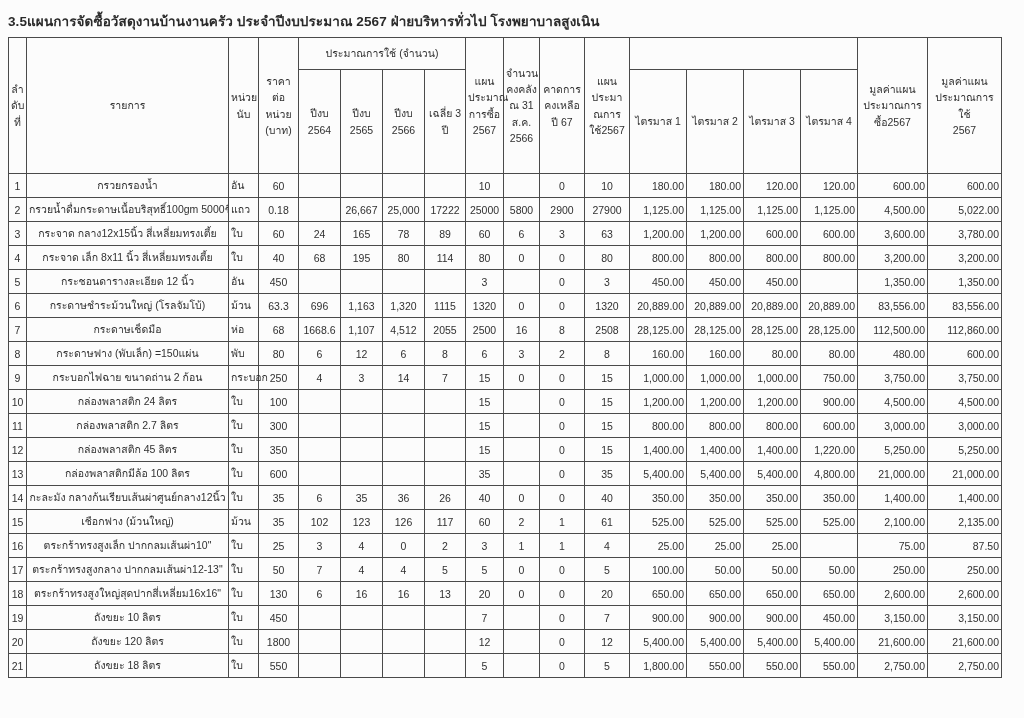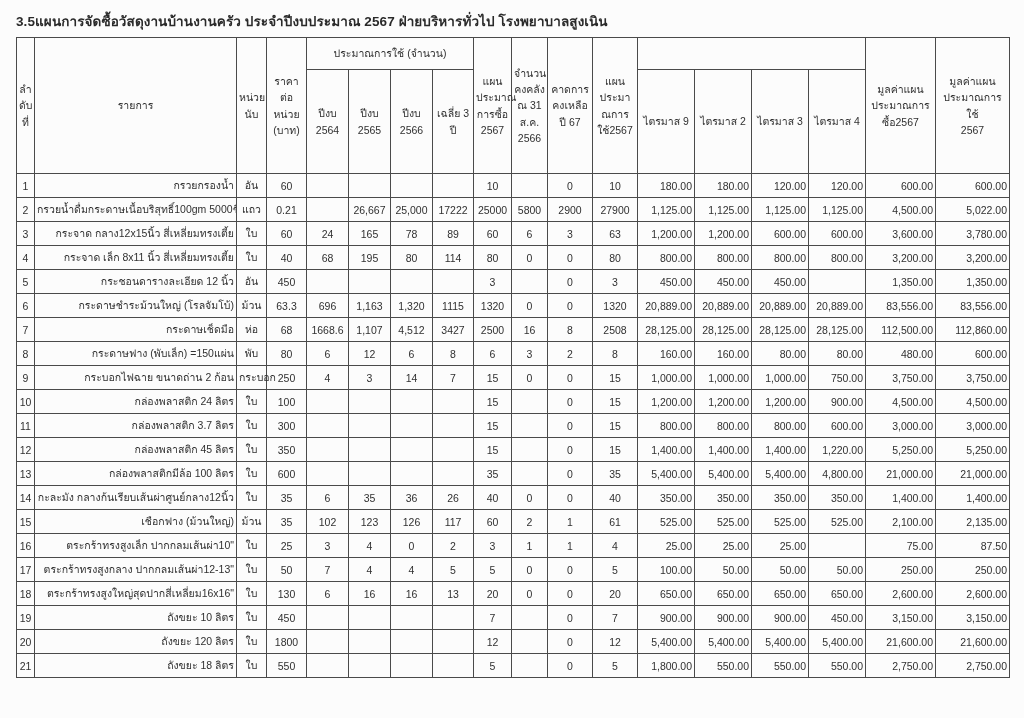--- a/index.html
+++ b/index.html
@@ -3,21 +3,21 @@
 <meta charset="utf-8">
 <style>
   html,body{margin:0;padding:0;}
   body{
     width:1024px;height:718px;
     background:#fcfcfc;
     font-family:"Liberation Sans","DejaVu Sans",sans-serif;
     color:#2e2e2e;
     overflow:hidden;
   }
-  .page{padding:8px 8px 0 16px;}
+  .page{padding:8px 8px 0 8px;}
   .doc-title{
     font-size:13.5px;
     font-weight:bold;
     color:#2a2a2a;
     margin:2px 0 5px 0;
     letter-spacing:0.1px;
   }
   table.plan{
     border-collapse:collapse;
     table-layout:fixed;
@@ -36,22 +36,22 @@
     text-align:center;
     vertical-align:middle;
     white-space:pre-line;
     line-height:1.55;
     font-size:10.5px;
   }
   thead tr.h1 th{height:32px;}
   thead tr.h2 th{height:104px;}
   tbody td{height:24px;vertical-align:middle;}
   .c-no{text-align:center;}
-  .c-item{text-align:right;padding-left:4px;white-space:nowrap;overflow:hidden;}
-  .c-unit{text-align:center;white-space:nowrap;}
+  .c-item{text-align:center;padding-left:4px;white-space:nowrap;overflow:hidden;}
+  .c-unit{text-align:left;white-space:nowrap;}
   .c-price{text-align:center;}
   .c-fy64,.c-fy65,.c-fy66,.c-avg3{text-align:center;}
   .c-plan_buy,.c-stock,.c-remain,.c-plan_use{text-align:center;}
   .c-q1,.c-q2,.c-q3,.c-q4{text-align:right;padding-right:11px;}
   .c-value_buy,.c-value_use{text-align:right;padding-right:9px;}
 </style>
 </head>
 <body>
 
 <div class="page">
@@ -116,21 +116,21 @@
       </tr>
       <tr class="h2">
         <th>ปีงบ
 2564</th>
         <th>ปีงบ
 2565</th>
         <th>ปีงบ
 2566</th>
         <th>เฉลี่ย 3
 ปี</th>
-        <th>ไตรมาส  9</th>
+        <th>ไตรมาส  1</th>
         <th>ไตรมาส  2</th>
         <th>ไตรมาส  3</th>
         <th>ไตรมาส  4</th>
       </tr>
     </thead>
     <tbody>
         <tr>
           <td class="c-no">1</td>
           <td class="c-item">กรวยกรองน้ำ</td>
           <td class="c-unit">อัน</td>
@@ -147,21 +147,21 @@
           <td class="c-q2">180.00</td>
           <td class="c-q3">120.00</td>
           <td class="c-q4">120.00</td>
           <td class="c-value_buy">600.00</td>
           <td class="c-value_use">600.00</td>
         </tr>
         <tr>
           <td class="c-no">2</td>
           <td class="c-item">กรวยน้ำดื่มกระดาษเนื้อบริสุทธิ์100gm 5000ชิ้น</td>
           <td class="c-unit">แถว</td>
-          <td class="c-price">0.21</td>
+          <td class="c-price">0.18</td>
           <td class="c-fy64"></td>
           <td class="c-fy65">26,667</td>
           <td class="c-fy66">25,000</td>
           <td class="c-avg3">17222</td>
           <td class="c-plan_buy">25000</td>
           <td class="c-stock">5800</td>
           <td class="c-remain">2900</td>
           <td class="c-plan_use">27900</td>
           <td class="c-q1">1,125.00</td>
           <td class="c-q2">1,125.00</td>
@@ -251,21 +251,21 @@
           <td class="c-value_use">83,556.00</td>
         </tr>
         <tr>
           <td class="c-no">7</td>
           <td class="c-item">กระดาษเช็ดมือ</td>
           <td class="c-unit">ห่อ</td>
           <td class="c-price">68</td>
           <td class="c-fy64">1668.6</td>
           <td class="c-fy65">1,107</td>
           <td class="c-fy66">4,512</td>
-          <td class="c-avg3">3427</td>
+          <td class="c-avg3">2055</td>
           <td class="c-plan_buy">2500</td>
           <td class="c-stock">16</td>
           <td class="c-remain">8</td>
           <td class="c-plan_use">2508</td>
           <td class="c-q1">28,125.00</td>
           <td class="c-q2">28,125.00</td>
           <td class="c-q3">28,125.00</td>
           <td class="c-q4">28,125.00</td>
           <td class="c-value_buy">112,500.00</td>
           <td class="c-value_use">112,860.00</td>
@@ -325,21 +325,21 @@
           <td class="c-plan_use">15</td>
           <td class="c-q1">1,200.00</td>
           <td class="c-q2">1,200.00</td>
           <td class="c-q3">1,200.00</td>
           <td class="c-q4">900.00</td>
           <td class="c-value_buy">4,500.00</td>
           <td class="c-value_use">4,500.00</td>
         </tr>
         <tr>
           <td class="c-no">11</td>
-          <td class="c-item">กล่องพลาสติก 3.7 ลิตร</td>
+          <td class="c-item">กล่องพลาสติก 2.7 ลิตร</td>
           <td class="c-unit">ใบ</td>
           <td class="c-price">300</td>
           <td class="c-fy64"></td>
           <td class="c-fy65"></td>
           <td class="c-fy66"></td>
           <td class="c-avg3"></td>
           <td class="c-plan_buy">15</td>
           <td class="c-stock"></td>
           <td class="c-remain">0</td>
           <td class="c-plan_use">15</td>

